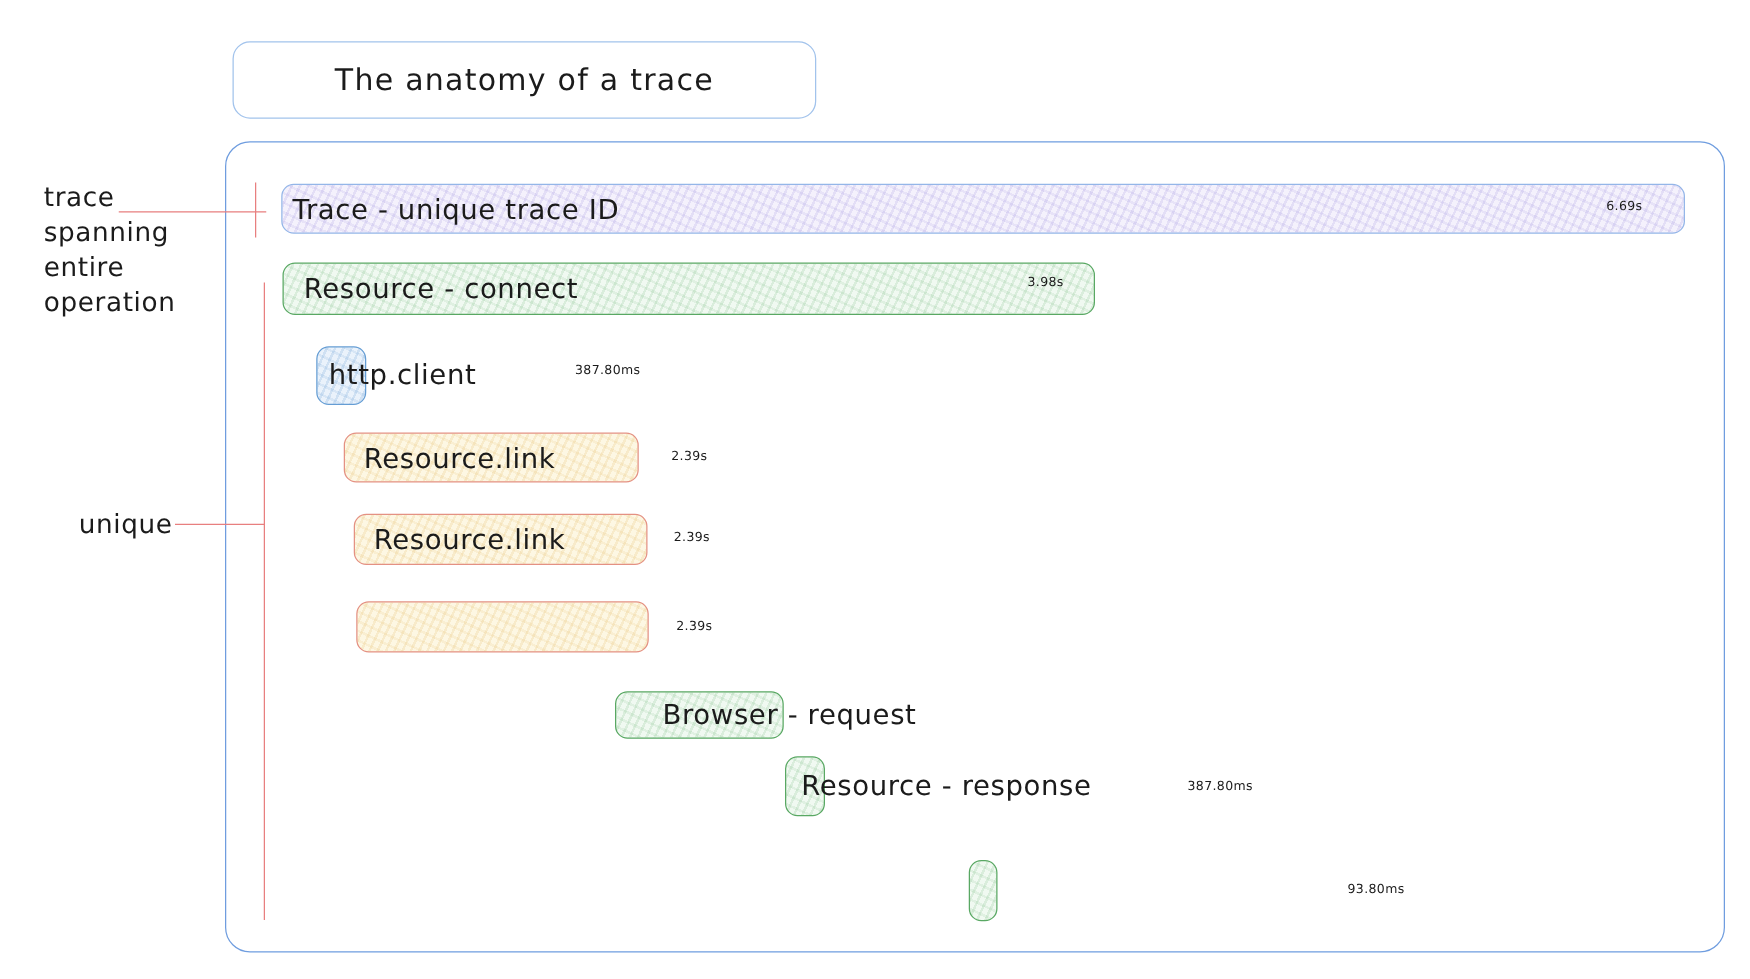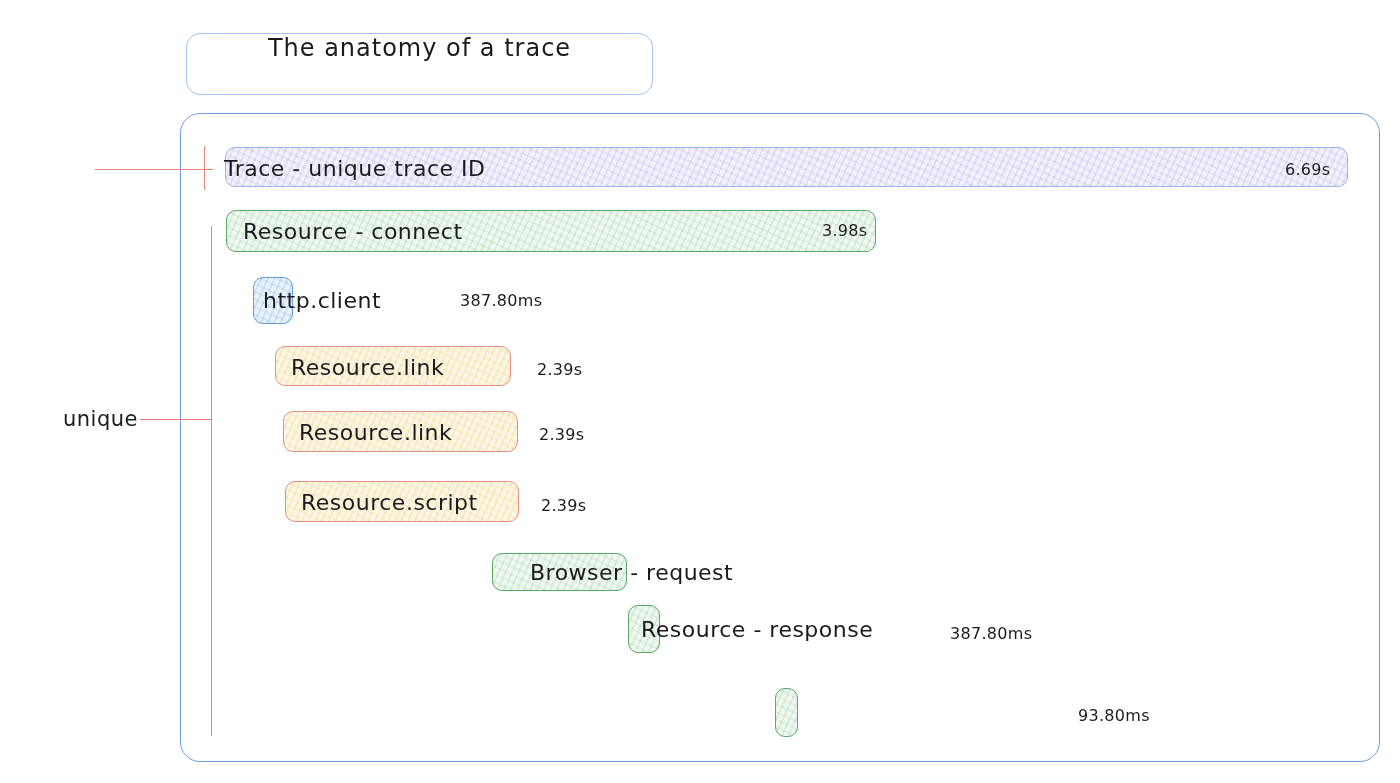--- a/index.html
+++ b/index.html
@@ -3,21 +3,21 @@
 <meta charset="utf-8">
 <style>
   html,body{margin:0;padding:0;background:#ffffff;}
   body{width:1400px;height:783px;overflow:hidden;
        font-family:"DejaVu Sans","Liberation Sans",sans-serif;color:#1b1b1b;}
   .stage{position:absolute;left:0;top:0;width:1400px;height:783px;}
 
   
   .title-box{position:absolute;left:186px;top:33px;width:465px;height:60px;
              border:1.6px solid #a2c3ec;border-radius:14px;
-             display:flex;justify-content:center;}
+             display:flex;align-items:center;justify-content:center;}
   .title-text{font-size:24px;letter-spacing:1px;}
 
   .frame{position:absolute;left:180px;top:113px;width:1198px;height:647px;
          border:1.6px solid #6f9ddf;border-radius:20px;}
 
   
   .span-box{position:absolute;border:1.6px solid;border-radius:10px;box-sizing:border-box;}
   .c-purple{border-color:#94b6e8;
     background:
       repeating-linear-gradient(115deg, rgba(140,125,215,.16) 0 2px, transparent 2px 6px),
@@ -34,70 +34,75 @@
       repeating-linear-gradient(25deg, rgba(100,155,210,.14) 0 2px, transparent 2px 7px),
       #eaf2fb;}
   .c-yellow{border-color:#e49183;
     background:
       repeating-linear-gradient(115deg, rgba(225,180,90,.18) 0 2px, transparent 2px 6px),
       repeating-linear-gradient(25deg, rgba(225,180,90,.13) 0 2px, transparent 2px 7px),
       #fdf7e3;}
 
   
   .span-label{position:absolute;font-size:22px;letter-spacing:.5px;white-space:nowrap;}
-  .duration{position:absolute;font-size:16px;letter-spacing:.3px;white-space:nowrap;}
+  .duration{position:absolute;font-size:10px;letter-spacing:.3px;white-space:nowrap;}
 
   .anno{position:absolute;font-size:21px;letter-spacing:.5px;line-height:28px;}
 
   
   .hline{position:absolute;height:0;border-top:1.8px solid #e87f7f;}
   .vline{position:absolute;width:0;border-left:1.8px solid #e87f7f;}
 </style>
 </head>
 <body>
 
 <div class="stage">
 
   <div class="title-box">
     <span class="title-text">The anatomy of a trace</span>
   </div>
 
   <div class="frame"></div>
 
+  <div class="anno" style="left:35px;top:144px;">
+    <div>trace</div>
+    <div>spanning</div>
+    <div>entire</div>
+    <div>operation</div>
+  </div>
   <div class="anno" style="left:63px;top:405px;">
     <div>unique</div>
   </div>
 
   <div class="hline" style="left:95px;top:169px;width:118px;"></div>
   <div class="vline" style="left:204px;top:146px;height:44px;"></div>
   <div class="hline" style="left:140px;top:419px;width:72px;"></div>
   <div class="vline" style="left:211px;top:226px;height:510px;"></div>
 
   <div class="span-box c-purple" style="left:225px;top:147px;width:1123px;height:40px;"></div>
-  <span class="span-label" style="left:224px;top:156px;">Trace - unique trace ID</span>
+  <span class="span-label" style="left:234px;top:156px;">Trace - unique trace ID</span>
   <span class="duration" style="left:1285px;top:160px;">6.69s</span>
 
   <div class="span-box c-green" style="left:226px;top:210px;width:650px;height:42px;"></div>
   <span class="span-label" style="left:243px;top:219px;">Resource - connect</span>
   <span class="duration" style="left:822px;top:221px;">3.98s</span>
 
   <div class="span-box c-blue" style="left:253px;top:277px;width:40px;height:47px;"></div>
   <span class="span-label" style="left:263px;top:288px;">http.client</span>
   <span class="duration" style="left:460px;top:291px;">387.80ms</span>
 
   <div class="span-box c-yellow" style="left:275px;top:346px;width:236px;height:40px;"></div>
   <span class="span-label" style="left:291px;top:355px;">Resource.link</span>
   <span class="duration" style="left:537px;top:360px;">2.39s</span>
 
   <div class="span-box c-yellow" style="left:283px;top:411px;width:235px;height:41px;"></div>
   <span class="span-label" style="left:299px;top:420px;">Resource.link</span>
   <span class="duration" style="left:539px;top:425px;">2.39s</span>
 
   <div class="span-box c-yellow" style="left:285px;top:481px;width:234px;height:41px;"></div>
-  <span class="span-label" style="left:301px;top:490px;">Resource.script</span>
   <span class="duration" style="left:541px;top:496px;">2.39s</span>
 
   <div class="span-box c-green" style="left:492px;top:553px;width:135px;height:38px;"></div>
   <span class="span-label" style="left:530px;top:560px;">Browser - request</span>
 
   <div class="span-box c-green" style="left:628px;top:605px;width:32px;height:48px;"></div>
   <span class="span-label" style="left:641px;top:617px;">Resource - response</span>
   <span class="duration" style="left:950px;top:624px;">387.80ms</span>
 
   <div class="span-box c-green" style="left:775px;top:688px;width:23px;height:49px;"></div>

